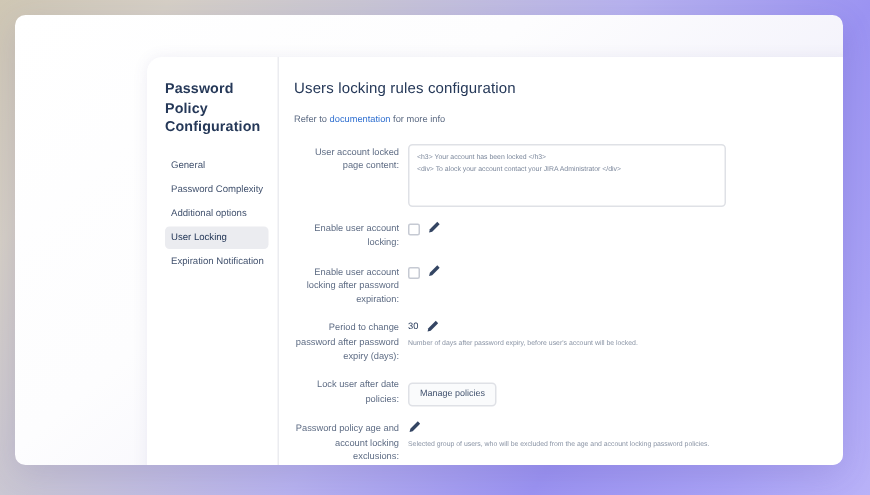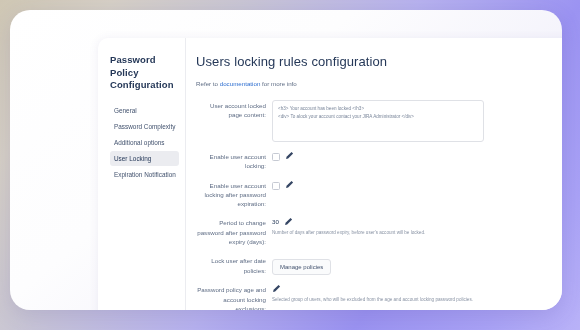--- a/index.html
+++ b/index.html
@@ -23,21 +23,21 @@
   }
 
   
   .app-card {
     position: absolute;
     left: 10px;
     top: 10px;
     width: 552px;
     height: 300px;
     background: linear-gradient(140deg, #ffffff 0%, #fdfdfe 38%, #f2f1fb 72%, #e9e7f8 100%);
-    border-radius: 20px;
+    border-radius: 7px;
     box-shadow: 0 6px 22px rgba(80,70,140,0.16);
     overflow: hidden;
   }
 
   
   .panel {
     position: absolute;
     left: 88px;
     top: 28px;
     width: 472px;
@@ -85,21 +85,21 @@
   }
 
   
   .content {
     flex: 1;
     padding: 16px 0 0 10px;
     box-sizing: border-box;
     min-width: 0;
   }
   .content-title {
-    font-size: 13px;
+    font-size: 10px;
     color: #253858;
     margin-bottom: 11px;
     letter-spacing: 0.1px;
   }
   .refer-line {
     font-size: 6.2px;
     color: #5e6c84;
     margin-bottom: 13px;
   }
   .refer-line a {

